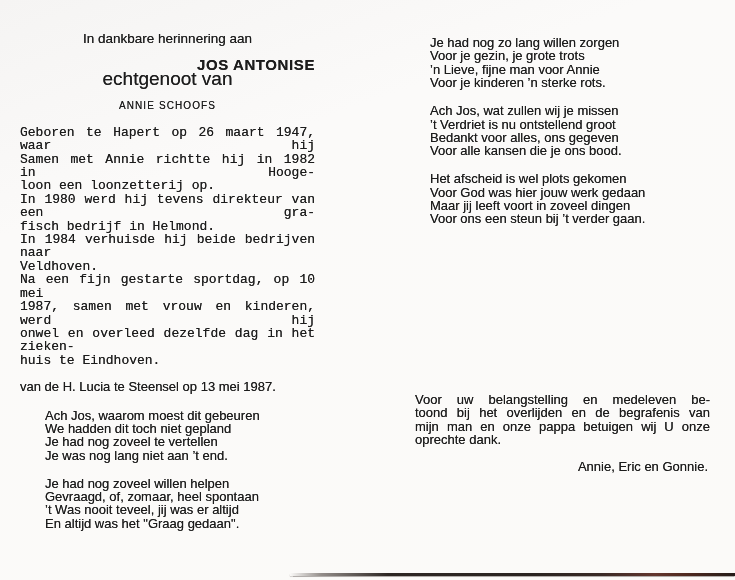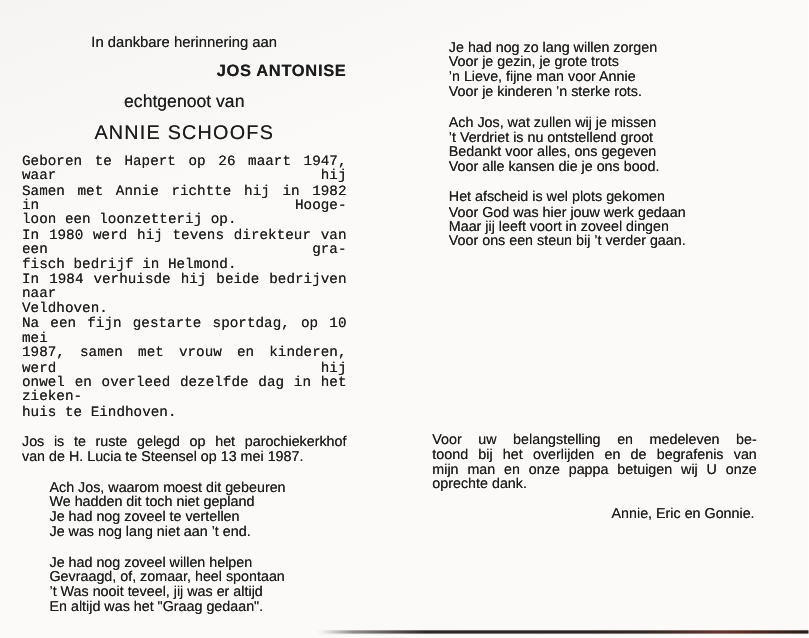--- a/index.html
+++ b/index.html
@@ -13,27 +13,27 @@
     width: 735px; height: 580px;
     overflow: hidden;
     background: linear-gradient(160deg, #f5f4f3 0%, var(--paper) 28%, #fbfaf8 100%);
     font-family: "Liberation Sans", "DejaVu Sans", sans-serif;
     color: var(--ink);
     text-shadow: 0 0 0.45px rgba(10,10,10,0.75);
   }
   .card { position: absolute; inset: 0; }
   .col { position: absolute; top: 0; width: 295px; }
   .col.left  { left: 20px; }
-  .col.right { left: 393px; }
+  .col.right { left: 415px; }
 
   .center { text-align: center; }
   .intro  { margin-top: 32px; font-size: 13.5px; line-height: 13.4px; }
   .name   { margin-top: 13px; font-size: 15px; line-height: 14px; font-weight: bold; letter-spacing: 0.6px; text-align: right; }
-  .rel    { margin-top: 14px; font-size: 16px; line-height: 13.4px; }
-  .spouse { margin-top: 13px; font-size: 18px; line-height: 14px; letter-spacing: 1.1px; }
+  .rel    { font-size: 19px; line-height: 13.4px; }
+  .spouse { margin-top: 13px; font-size: 10px; line-height: 14px; letter-spacing: 1.1px; }
 
   .para, .poem { font-size: 13px; }
   .line { line-height: 13.4px; white-space: nowrap; }
   .para .line { white-space: normal; }
   .line.just { text-align: justify; text-align-last: justify; white-space: normal; }
 
   .bio    { margin-top: 13px; font-family: Liberation Mono, monospace; }
   .burial { margin-top: 13px; }
   .col.left .poem  { margin-top: 14.5px; padding-left: 25px; }
   .col.left .poem.first { margin-top: 15px; }
@@ -81,21 +81,20 @@
         <div class="line just">In 1980 werd hij tevens direkteur van een gra-</div>
         <div class="line">fisch bedrijf in Helmond.</div>
         <div class="line just">In 1984 verhuisde hij beide bedrijven naar</div>
         <div class="line">Veldhoven.</div>
         <div class="line just">Na een fijn gestarte sportdag, op 10 mei</div>
         <div class="line just">1987, samen met vrouw en kinderen, werd hij</div>
         <div class="line just">onwel en overleed dezelfde dag in het zieken-</div>
         <div class="line">huis te Eindhoven.</div>
       </div>
     <div class="para burial">
-        <div class="line just">Jos is te ruste gelegd op het parochiekerkhof</div>
         <div class="line">van de H. Lucia te Steensel op 13 mei 1987.</div>
       </div>
 
     <div class="poem first">
         <div class="line">Ach Jos, waarom moest dit gebeuren</div>
         <div class="line">We hadden dit toch niet gepland</div>
         <div class="line">Je had nog zoveel te vertellen</div>
         <div class="line">Je was nog lang niet aan ’t end.</div>
       </div>
     <div class="poem">

